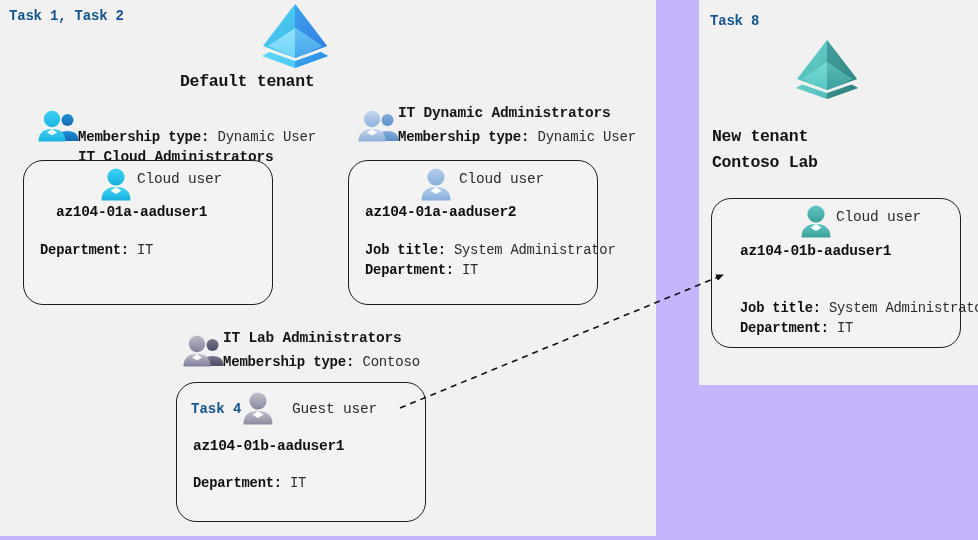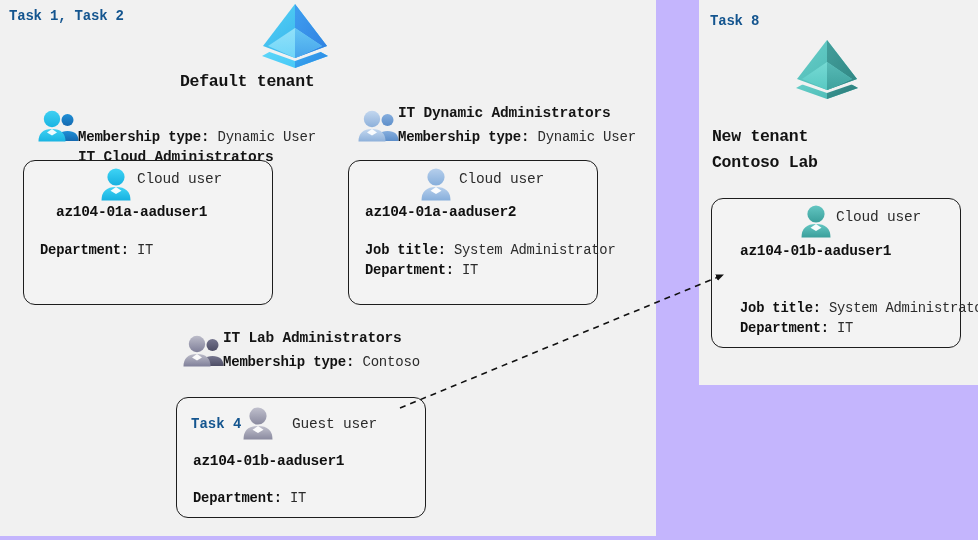--- a/index.html
+++ b/index.html
@@ -54,21 +54,21 @@
     color: #2b2b2b;
     white-space: nowrap;
     letter-spacing: -0.2px;
     line-height: 19px;
   }
   .group-meta b { color: #121212; font-weight: bold; }
 
   .card {
     position: absolute;
     border: 1.4px solid #1d1d1d;
-    border-radius: 12px;
+    border-radius: 20px;
     background: #f3f3f3;
     box-sizing: border-box;
   }
   .card-usertype {
     position: absolute;
     font-size: 14.5px;
     color: #2b2b2b;
     white-space: nowrap;
     letter-spacing: -0.2px;
   }
@@ -274,21 +274,21 @@
       <path d="M0.5 31.5 q0-12.5 13.5-12.5 q13.5 0 13.5 12.5 z" fill="url(#g3b)"></path>
       <path d="M14 19 l-5 3.5 l5 3 l5 -3 z" fill="#ffffff" opacity="0.92"></path>
     </svg>
     <div class="group-name" style="position:absolute; left:40px; top:0px;">IT Lab Administrators</div>
     <div class="group-meta" style="position:absolute; left:40px; top:23px;">
       <b>Membership type:</b>
       <span>Contoso</span>
     </div>
   </div>
 
-  <div class="card" style="left:176px; top:397px; width:250px; height:121px;">
+  <div class="card" style="left:176px; top:382px; width:250px; height:140px;">
     <div class="card-task" style="left:14px; top:18px;">Task 4</div>
     <svg class="icon-svg" style="left:65px; top:8px;" width="32" height="34" viewBox="0 0 32 34">
       <defs>
         <linearGradient id="u3" x1="0" y1="0" x2="0" y2="1">
           <stop offset="0" stop-color="#c0c0cd"></stop>
             <stop offset="1" stop-color="#8a8a9f"></stop>
         </linearGradient>
       </defs>
       <circle cx="16" cy="10" r="8.6" fill="url(#u3)"></circle>
       <path d="M1.5 33.5 q0-13.5 14.5-13.5 q14.5 0 14.5 13.5 z" fill="url(#u3)"></path>

